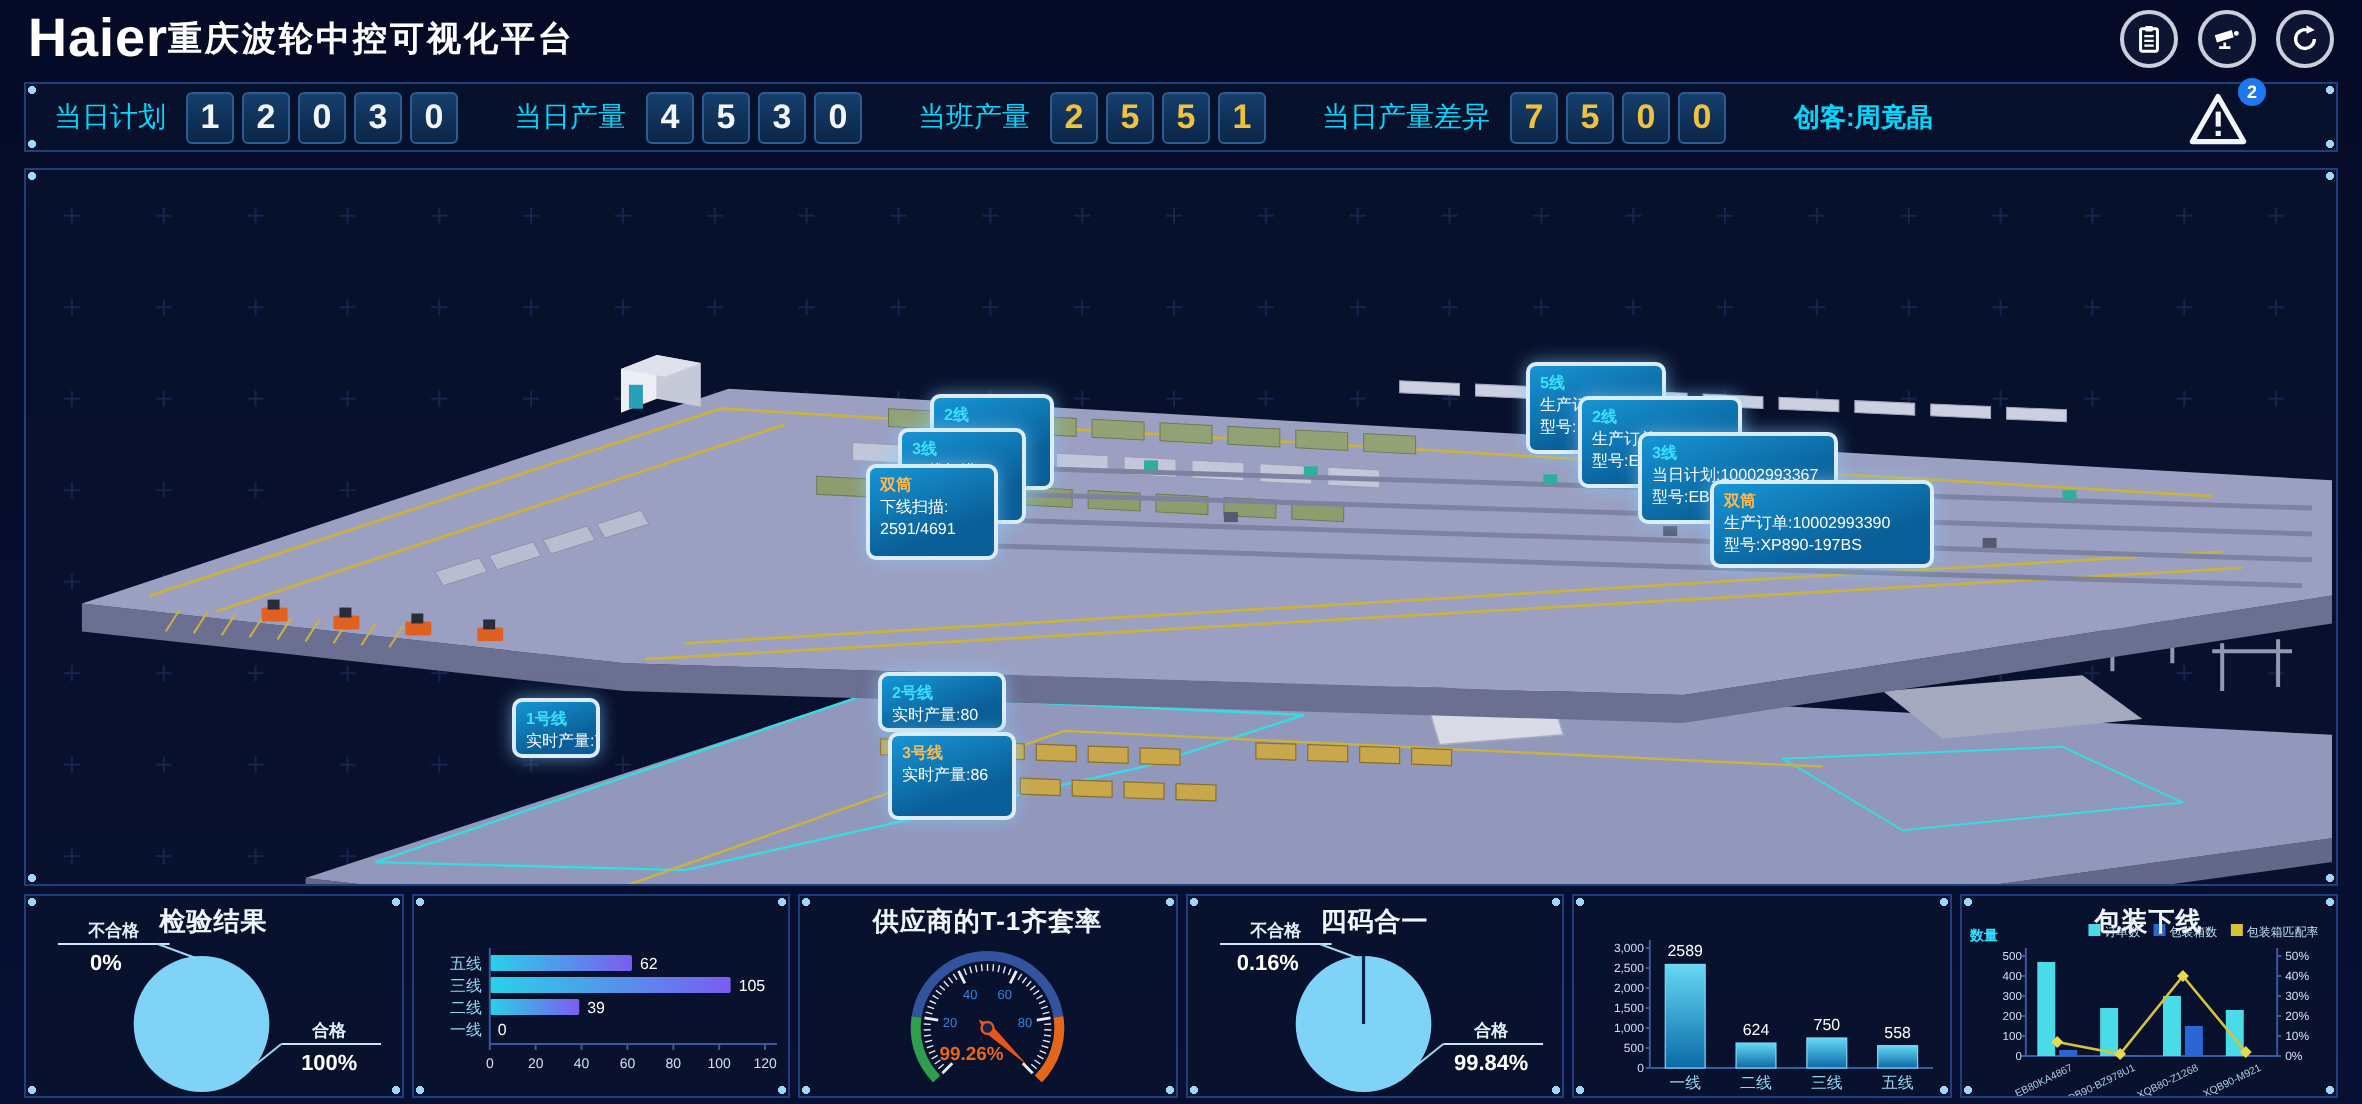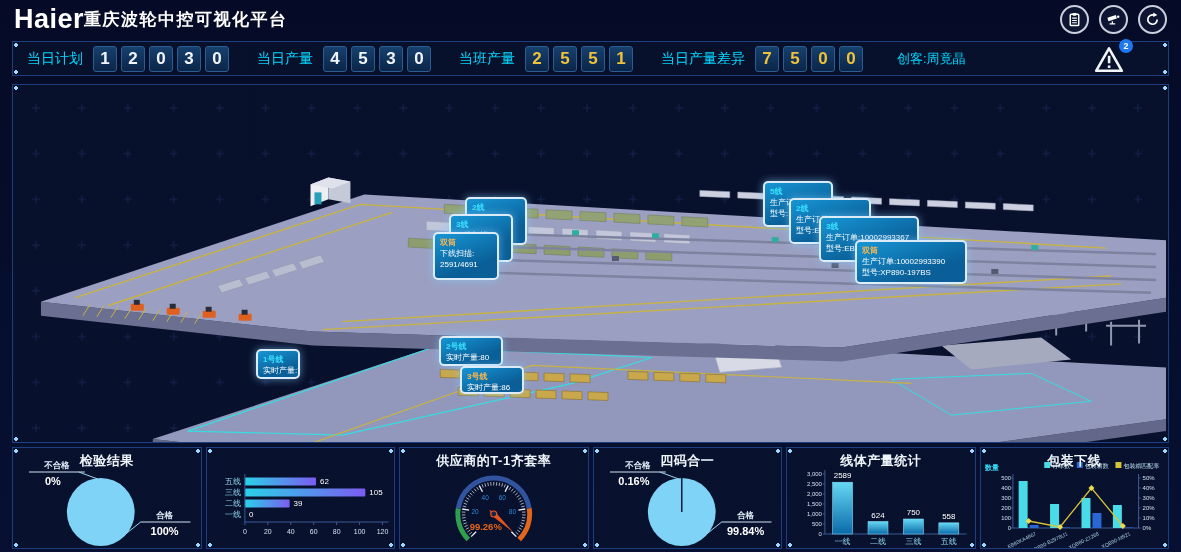--- a/index.html
+++ b/index.html
@@ -18,21 +18,21 @@
     radial-gradient(circle 2px at calc(100% - 3px) 3px,#9fd8ff 99%,transparent 100%),
     radial-gradient(circle 2px at 3px calc(100% - 3px),#9fd8ff 99%,transparent 100%),
     radial-gradient(circle 2px at calc(100% - 3px) calc(100% - 3px),#9fd8ff 99%,transparent 100%),
     linear-gradient(rgba(8,17,44,.9),rgba(8,17,44,.9))}
   
   .kpi{position:absolute;left:12px;right:12px;top:41px;height:35px;display:flex;align-items:center;padding:0 14px}
   .kpi-item{display:flex;align-items:center;margin-right:26px}
   .kpi-label{color:#00d9ff;font-weight:normal;font-size:14px;margin-right:8px;white-space:nowrap}
   .digit{width:24px;height:26px;margin:0 2px;background:linear-gradient(#16406e,#0b2548);border:1px solid #2c5d92;border-radius:3px;display:flex;align-items:center;justify-content:center;font-size:17px;font-weight:bold;color:#f2f6fa}
   .digit.yellow{color:#f0c23c}
-  .creator{color:#00d9ff;font-weight:normal;font-size:13px;margin-left:6px;white-space:nowrap}
+  .creator{color:#00d9ff;font-weight:bold;font-size:13px;margin-left:6px;white-space:nowrap}
   .alert{margin-left:auto;margin-right:28px;position:relative;width:34px;height:30px;cursor:pointer}
   .badge{position:absolute;top:-5px;right:-7px;min-width:14px;height:14px;border-radius:7px;background:#1f78f0;color:#fff;font-size:9px;font-weight:bold;display:flex;align-items:center;justify-content:center;padding:0 2px}
   
   .main{position:absolute;left:12px;right:12px;top:84px;height:359px;overflow:hidden}
   .factory{position:absolute;inset:0;width:100%;height:100%}
   .card{position:absolute;z-index:5;background:linear-gradient(160deg,#1795d4,#0a5f98 70%);border:2px solid rgba(238,246,255,.92);border-radius:5px;box-shadow:0 0 9px rgba(130,205,255,.6);padding:3px 5px;font-size:8px;line-height:1.4;color:#fff;overflow:hidden;white-space:nowrap}
   .card .ct{color:#3ae0ff;font-weight:bold}
   .card.orange .ct{color:#ffb84d}
   
   .charts{position:absolute;left:12px;right:12px;top:447px;height:102px;display:flex;gap:4px}
@@ -289,38 +289,38 @@
       <div>生产订单:</div>
       <div>型号:</div>
     </div>
     <div class="card" style="left:776px;top:113px;width:82px;height:46px">
       <div class="ct">2线</div>
       <div>生产订单:1</div>
       <div>型号:E8</div>
     </div>
     <div class="card" style="left:806px;top:131px;width:100px;height:46px">
       <div class="ct">3线</div>
-      <div>生产订单:10002993367</div>
+      <div>当日计划:10002993367</div>
       <div>型号:EB8</div>
     </div>
     <div class="card orange" style="left:842px;top:155px;width:112px;height:44px">
       <div class="ct">双筒</div>
       <div>生产订单:10002993390</div>
       <div>型号:XP890-197BS</div>
     </div>
 
     <div class="card" style="left:243px;top:264px;width:44px;height:30px">
       <div class="ct">1号线</div>
       <div>实时产量:79</div>
     </div>
     <div class="card" style="left:426px;top:251px;width:64px;height:30px">
       <div class="ct">2号线</div>
       <div>实时产量:80</div>
     </div>
-    <div class="card orange" style="left:447px;top:281px;width:64px;height:28px">
+    <div class="card orange" style="left:431px;top:281px;width:64px;height:44px">
       <div class="ct">3号线</div>
       <div>实时产量:86</div>
     </div>
   </div>
 
   <div class="charts">
     <div class="panel chart-panel">
       <div class="chart-title">检验结果</div>
       <svg class="chart-svg" id="chart-0" viewBox="0 0 188 100" preserveAspectRatio="none">
           <circle cx="88" cy="64" r="34" fill="#7ed3f7"></circle>
@@ -445,21 +445,20 @@
           <path d="M16 24 H72" stroke="#cfe4f4" stroke-width="1"></path>
           <text x="40" y="37" font-size="11" fill="#ffffff" text-anchor="middle" font-weight="bold">0.16%</text>
           <path d="M66 24 L85 31" stroke="#9fd8f0" stroke-width="1" fill="none"></path>
           <text x="152" y="70" font-size="8.5" fill="#dff0fa" text-anchor="middle" font-weight="bold">合格</text>
           <path d="M128 74 H178" stroke="#cfe4f4" stroke-width="1"></path>
           <text x="152" y="87" font-size="11" fill="#ffffff" text-anchor="middle" font-weight="bold">99.84%</text>
           <path d="M113 86 L128 74" stroke="#9fd8f0" stroke-width="1" fill="none"></path>
         </svg>
     </div>
     <div class="panel chart-panel">
-      <div class="chart-title">线体产量统计</div>
       <svg class="chart-svg" id="chart-4" viewBox="0 0 188 100" preserveAspectRatio="none">
           <defs>
             <linearGradient id="vb4" x1="0" y1="0" x2="0" y2="1">
               <stop offset="0%" stop-color="#66d8f4"></stop>
               <stop offset="100%" stop-color="#0a6aa8"></stop>
             </linearGradient>
           </defs>
           <text x="35" y="88" font-size="6" fill="#cfe0f0" text-anchor="end" font-weight="normal">0</text>
           <line x1="36" y1="86" x2="38" y2="86" stroke="#3a5a9a"></line>
           <text x="35" y="78" font-size="6" fill="#cfe0f0" text-anchor="end" font-weight="normal">500</text>

